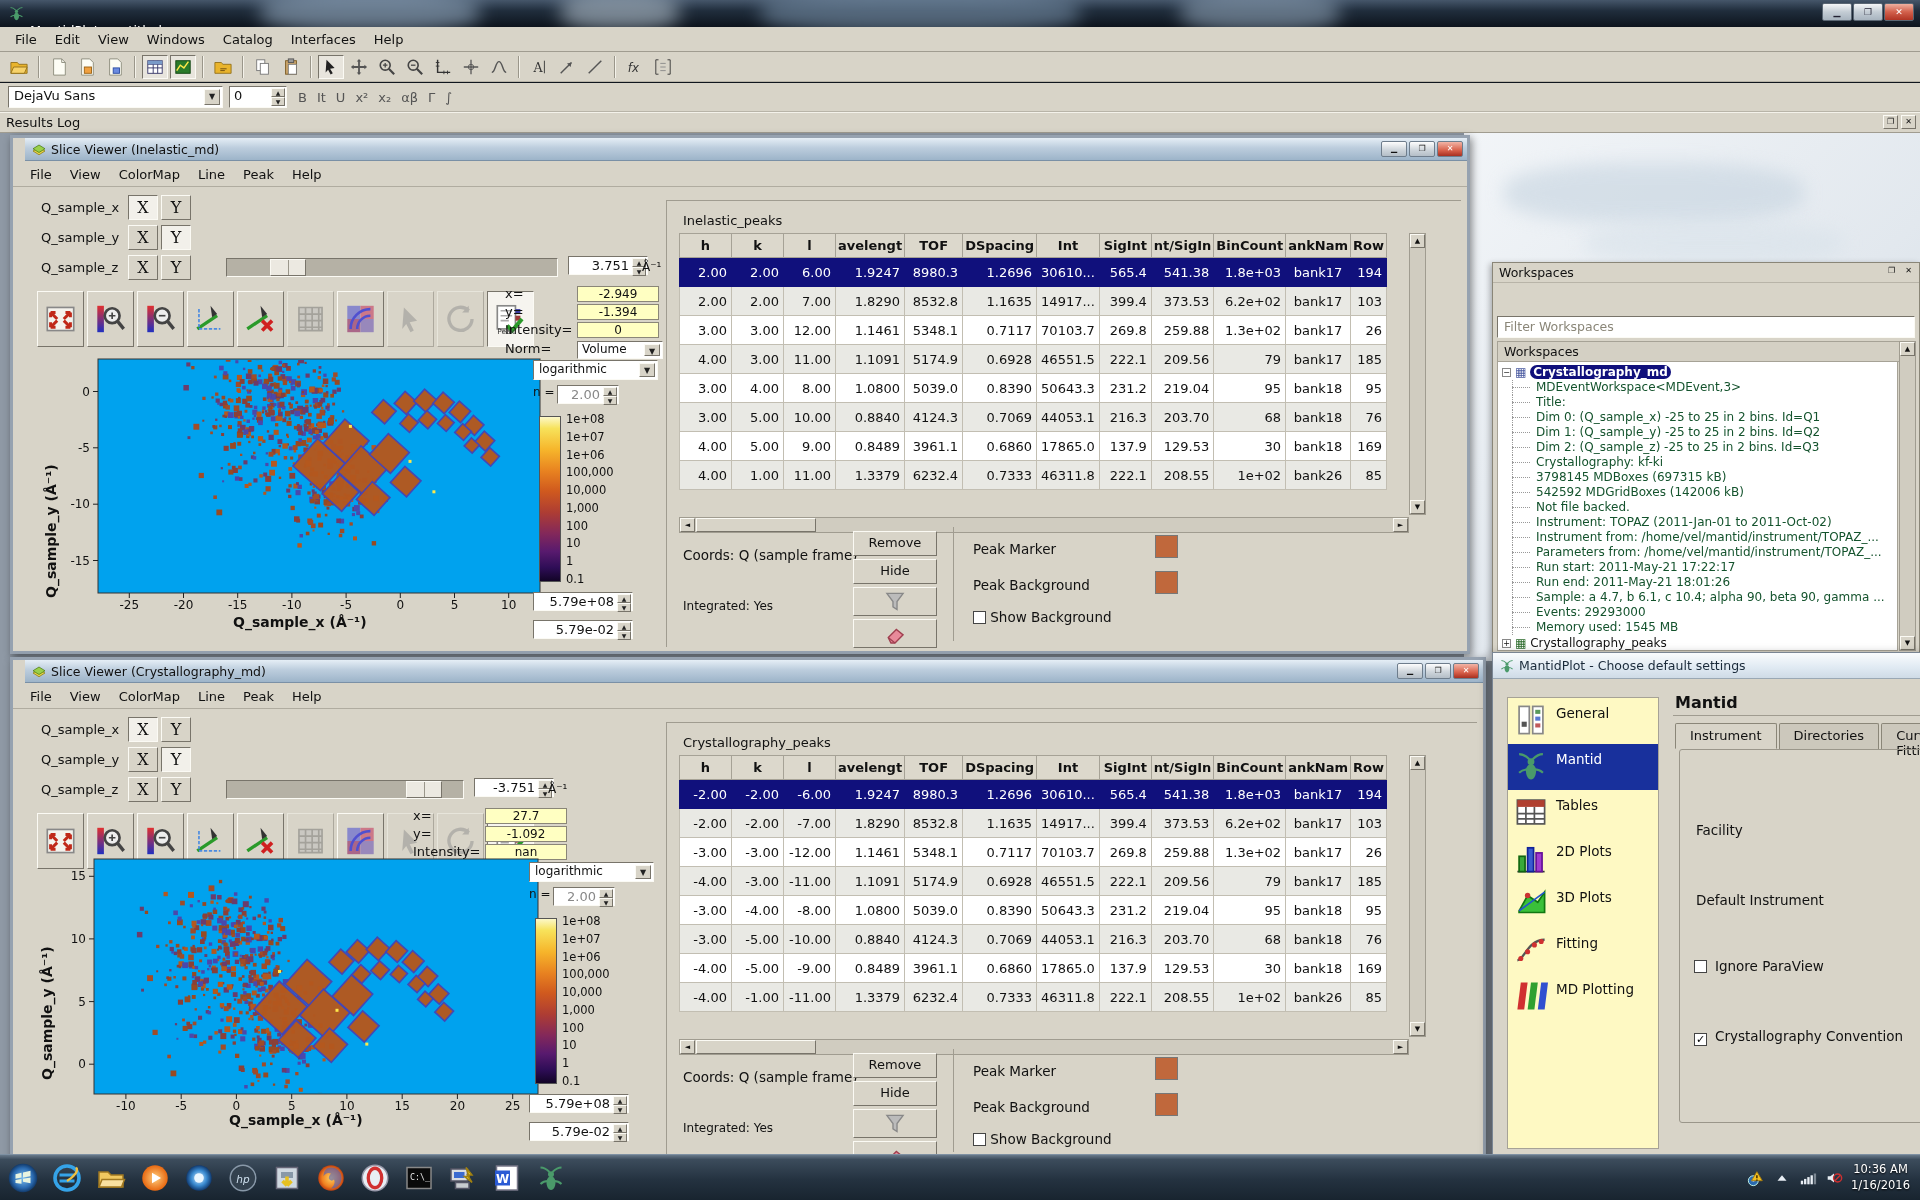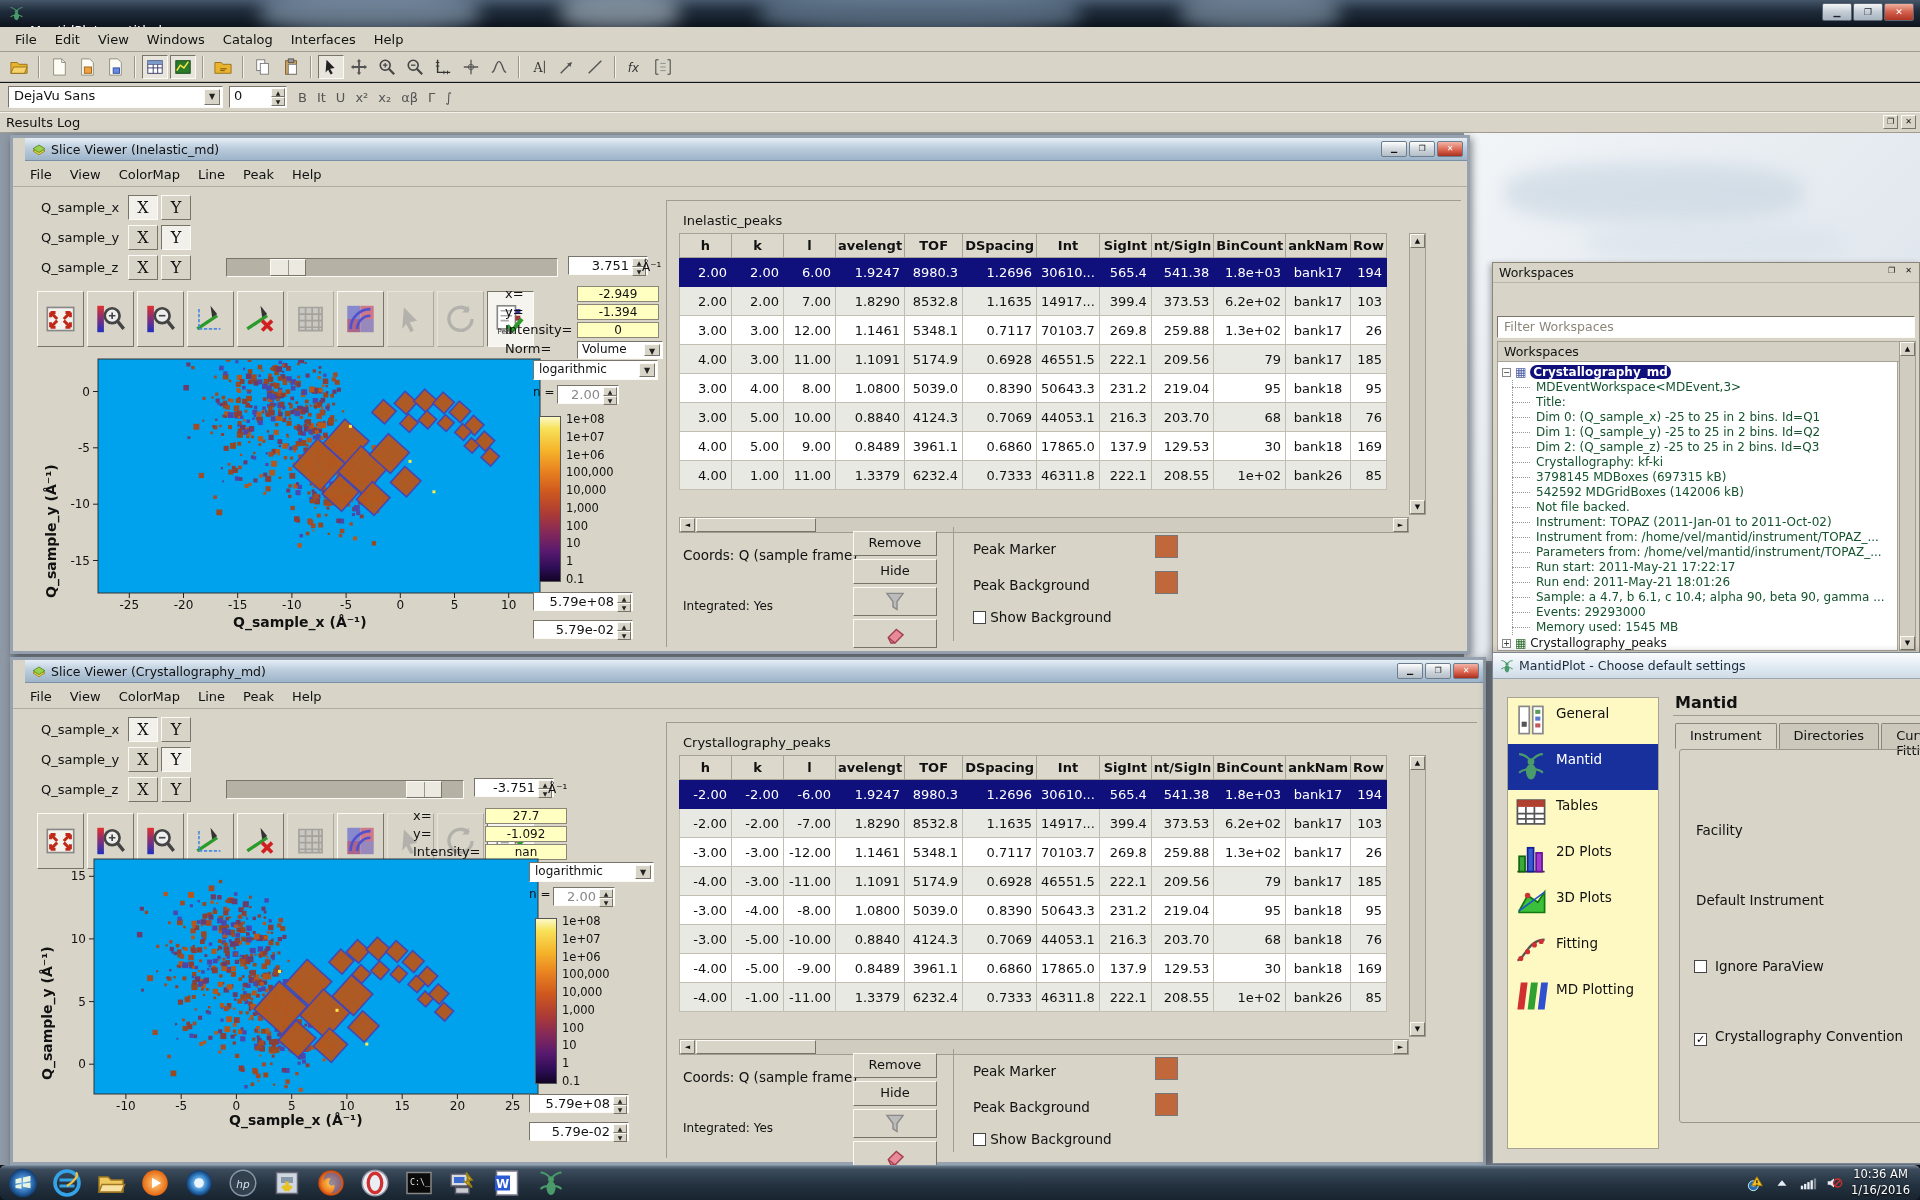--- a/index.html
+++ b/index.html
@@ -187,23 +187,23 @@
   .dlg-tab{padding:4px 14px;font-size:13px;border:1px solid #8a8678;border-bottom:none;
       background:#ccc8bc;margin-right:2px;border-radius:2px 2px 0 0;}
   .dlg-tab.active{background:#d8d4c8;font-weight:normal;position:relative;top:0px;
       border-bottom:1px solid #d8d4c8;}
   .dlg-group{position:absolute;left:186px;top:96px;right:8px;bottom:40px;
       border:1px solid #9a968a;border-radius:3px;}
   .dlg-lbl{position:absolute;left:16px;font-size:13.5px;}
   .dlg-chk{position:absolute;left:14px;font-size:13.5px;}
   .dlg-chk .cb{margin-right:8px;}
   
-  .taskbar{position:absolute;left:0;right:0;bottom:0;height:35px;
+  .taskbar{position:absolute;left:0;right:0;bottom:0;height:46px;
       background:linear-gradient(180deg,#68798a 0%,#3c4c5c 10%,#243240 55%,#18242f 100%);
-      border-top:1px solid #7e90a2;display:flex;align-items:center;border-radius:6px;}
+      border-top:1px solid #7e90a2;display:flex;align-items:center;}
   .tb-icons{display:flex;align-items:center;gap:14px;padding-left:8px;}
   .tb-ic{width:30px;height:30px;display:flex;align-items:center;justify-content:center;}
   .tray{position:absolute;right:2px;top:0;bottom:0;display:flex;align-items:center;gap:8px;}
   .tray-ic{width:18px;height:18px;}
   .clock{color:#fff;font-size:11.5px;text-align:center;line-height:1.35;padding-right:8px;
       text-shadow:0 1px 2px #000;}
 </style>
 </head>
 <body>
 

